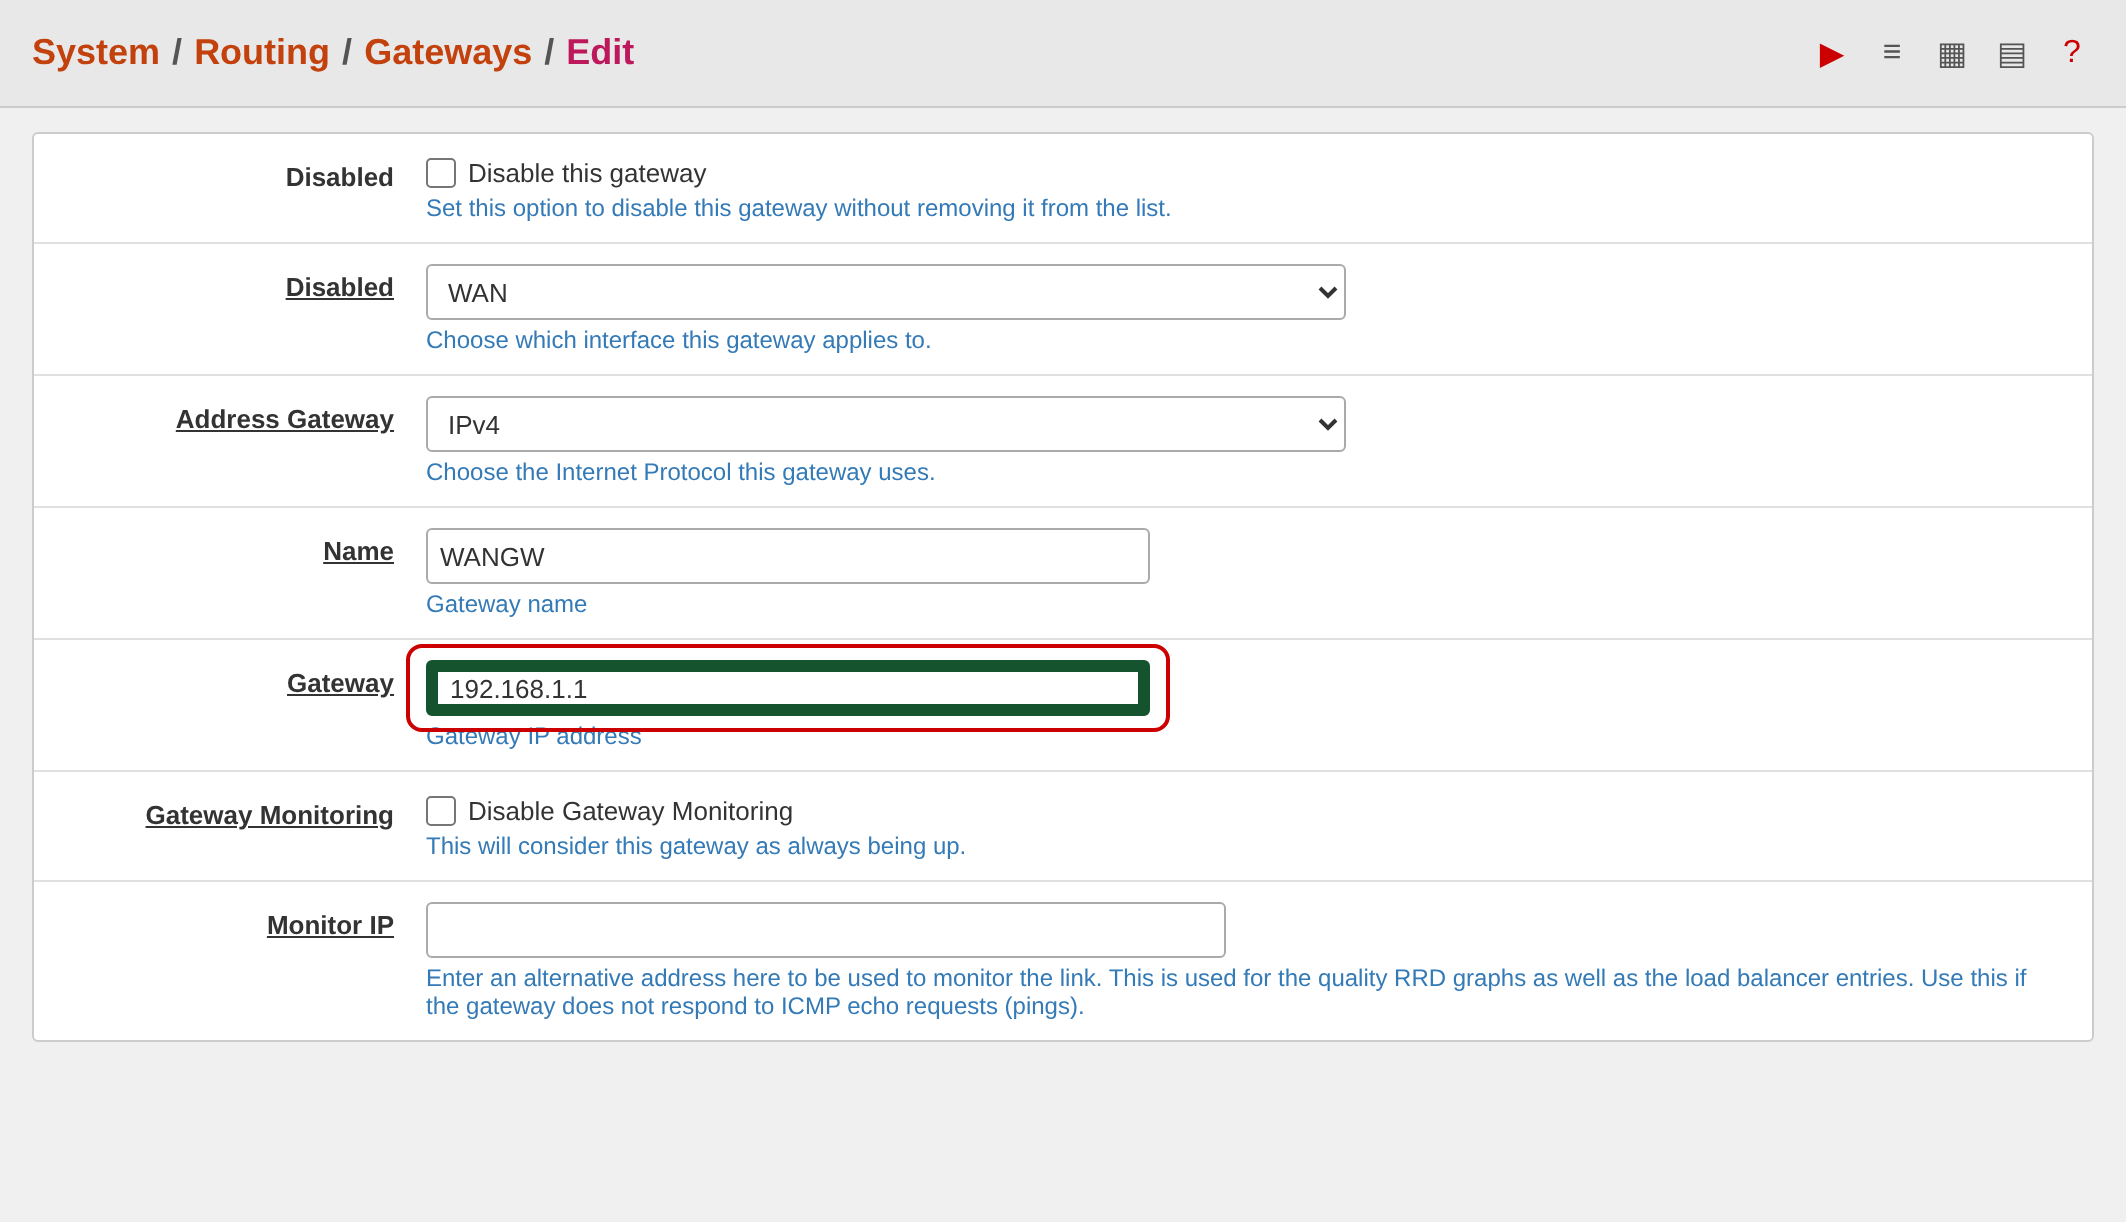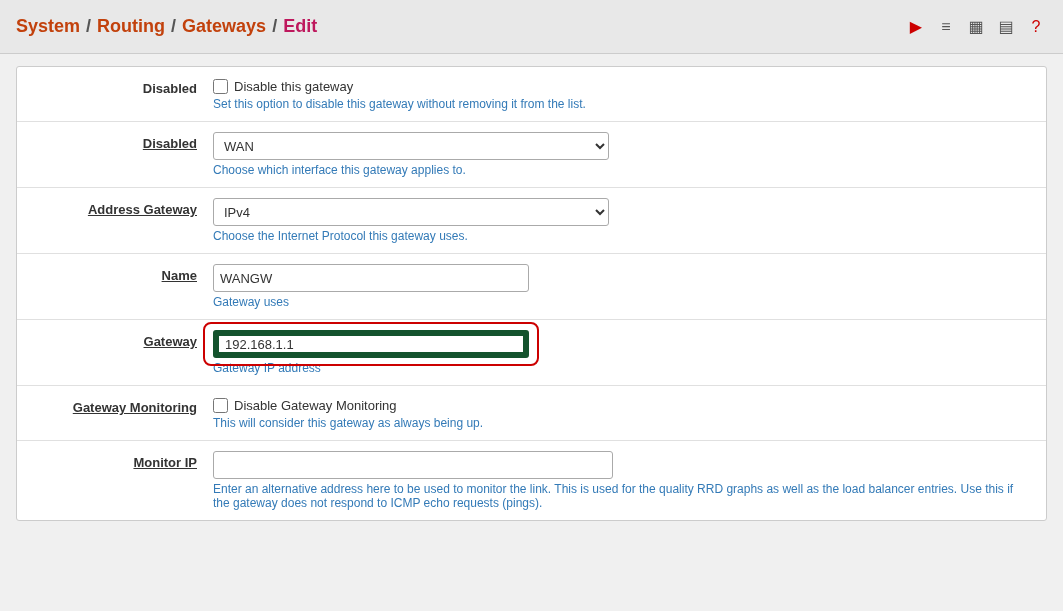--- a/index.html
+++ b/index.html
@@ -113,22 +113,22 @@
     
     input[type="text"], select {
       border: 1px solid #aaa;
       border-radius: 3px;
       padding: 4px 6px;
       font-size: 13px;
       color: #333;
       background: #fff;
       height: 28px;
     }
-    input[type="text"] { width: 316px; }
-    select { width: 396px; }
+    input[type="text"] { width: 362px; }
+    select { width: 460px; }
 
     .checkbox-row {
       display: flex;
       align-items: center;
       gap: 6px;
       margin-top: 2px;
     }
     input[type="checkbox"] {
       width: 15px;
       height: 15px;
@@ -220,21 +220,21 @@
         <div class="form-hint blue">Choose the Internet Protocol this gateway uses.</div>
       </div>
     </div>
 
     <div class="form-row">
       <div class="form-label-cell">
         <a>Name</a>
       </div>
       <div class="form-content-cell">
         <input type="text" value="WANGW" style="">
-        <div class="form-hint blue">Gateway uses</div>
+        <div class="form-hint blue">Gateway name</div>
       </div>
     </div>
 
     <div class="form-row">
       <div class="form-label-cell">
         <a>Gateway</a>
       </div>
       <div class="form-content-cell">
         <div class="gateway-highlight">
           <input type="text" value="192.168.1.1" style="">

